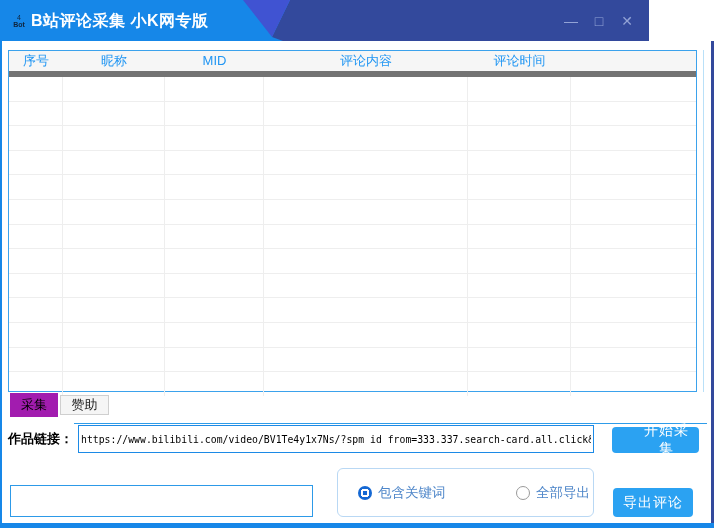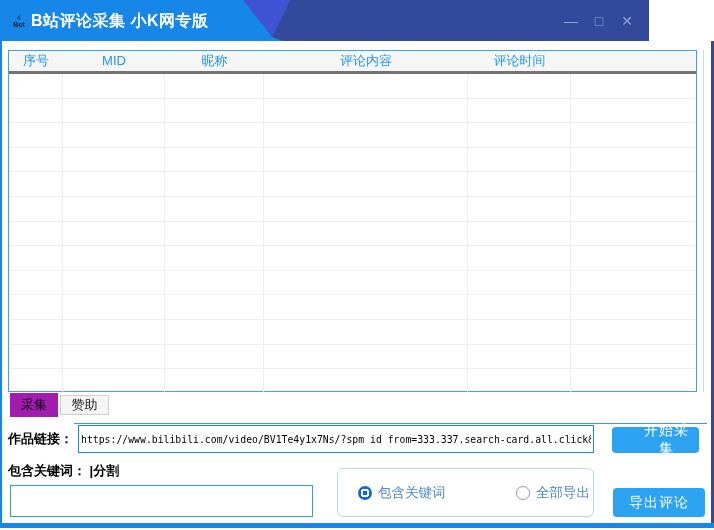--- a/index.html
+++ b/index.html
@@ -18,21 +18,21 @@
   .controls{position:absolute;right:8px;top:0;height:41px;display:flex;z-index:3;}
   .ctrl{width:28px;height:41px;display:flex;align-items:center;justify-content:center;color:#93a3d6;font-size:14px;cursor:pointer;}
 
   
   .border-left{position:absolute;left:0;top:41px;width:2px;height:482px;background:#1687e8;}
   .border-right{position:absolute;left:711px;top:41px;width:3px;height:482px;background:#33499c;}
   .border-bottom{position:absolute;left:0;top:523px;width:714px;height:5px;background:#1687e8;}
 
   
   .ctable{position:absolute;left:8px;top:50px;width:689px;height:342px;border:1px solid #3ba2ec;box-sizing:border-box;background:#fff;}
-  .thead{display:grid;grid-template-columns:54px 102px 99px 204px 103px 1fr;height:20px;background:#f6f6f6;border-bottom:3px solid #737373;}
+  .thead{display:grid;grid-template-columns:54px 102px 99px 204px 103px 1fr;height:20px;background:#f6f6f6;border-bottom:6px solid #737373;}
   .th{font-size:13px;color:#2196f3;text-align:center;line-height:19px;overflow:hidden;white-space:nowrap;}
   .tbody{height:319px;overflow:hidden;}
   .trow{display:grid;grid-template-columns:54px 102px 99px 204px 103px 1fr;height:24.6px;box-sizing:border-box;}
   .td{border-right:1px solid #eeeeee;border-bottom:1px solid #eeeeee;box-sizing:border-box;}
   .td:last-child{border-right:none;}
   .scroll-line{position:absolute;left:703px;top:50px;width:1px;height:342px;background:#b9e0f8;}
 
   
   .tab{position:absolute;box-sizing:border-box;font-size:13px;display:flex;align-items:center;justify-content:center;cursor:pointer;}
   .tab.active{left:10px;top:393px;width:48px;height:24px;background:#a21caf;color:#000;}
@@ -40,21 +40,21 @@
   .pane-line{position:absolute;left:74px;top:423px;width:633px;height:1px;background:#2e9ce9;}
 
   
   .lbl{position:absolute;color:#000;font-size:13px;font-weight:600;white-space:nowrap;}
   .lbl.link{left:8px;top:425px;height:28px;line-height:28px;}
   .lbl.kw{left:8px;top:463px;height:16px;line-height:16px;}
   input.link-input{position:absolute;left:78px;top:425px;width:516px;height:28px;box-sizing:border-box;border:1.5px solid #1c8ae6;background:#fff;font-family:"DejaVu Sans Mono","Liberation Mono",monospace;font-size:9.8px;color:#000;padding:0 2px;outline:none;white-space:nowrap;overflow:hidden;}
   input.kw-input{position:absolute;left:10px;top:485px;width:303px;height:32px;box-sizing:border-box;border:1px solid #2d9ae8;background:#fff;font-size:13px;padding:0 4px;outline:none;}
   .btn{position:absolute;background:#2ba2f2;color:#fff;border:none;border-radius:4px;font-size:14px;font-family:inherit;cursor:pointer;display:flex;align-items:center;justify-content:center;letter-spacing:1px;}
   .btn.start{left:612px;top:427px;width:87px;height:26px;padding-left:28px;}
-  .btn.export{left:613px;top:488px;width:92px;height:29px;}
+  .btn.export{left:613px;top:488px;width:80px;height:29px;}
 
   .groupbox{position:absolute;left:337px;top:468px;width:257px;height:49px;box-sizing:border-box;border:1px solid #b9d8f4;border-radius:6px;background:#fff;}
   .radio{position:absolute;top:0;bottom:0;display:flex;align-items:center;gap:6px;cursor:pointer;}
   .radio.r1{left:20px;}
   .radio.r2{left:178px;}
   .rdo{width:14px;height:14px;border-radius:50%;box-sizing:border-box;flex:0 0 auto;}
   .rdo.checked{background:radial-gradient(circle at center,#1568d3 0,#1568d3 2.5px,#ffffff 2.5px,#ffffff 4.5px,#1568d3 4.5px);}
   .rdo.unchecked{background:#fff;border:1px solid #9a9a9a;}
   .rlabel{font-size:13.5px;color:#4e86c9;white-space:nowrap;}
 </style>
@@ -74,22 +74,22 @@
     <div class="controls">
       <span class="ctrl">—</span>
       <span class="ctrl">□</span>
       <span class="ctrl">✕</span>
     </div>
   </div>
 
   <div class="ctable">
     <div class="thead">
         <div class="th">序号</div>
+        <div class="th">昵称</div>
         <div class="th">MID</div>
-        <div class="th">昵称</div>
         <div class="th">评论内容</div>
         <div class="th">评论时间</div>
         <div class="th"></div>
       </div>
     <div class="tbody">
         <div class="trow">
           <div class="td"></div>
           <div class="td"></div>
           <div class="td"></div>
           <div class="td"></div>
@@ -197,21 +197,20 @@
   <div class="scroll-line"></div>
 
   <div class="tab active">采集</div>
   <div class="tab idle">赞助</div>
   <div class="pane-line"></div>
 
   <div class="lbl link">作品链接：</div>
   <input class="link-input" type="text" value="https://www.bilibili.com/video/BV1Te4y1x7Ns/?spm_id_from=333.337.search-card.all.click&amp;" style="">
   <button class="btn start">开始采集</button>
 
-  <div class="lbl kw">包含关键词： |分割</div>
   <input class="kw-input" type="text" value="" style="">
 
   <div class="groupbox">
     <div class="radio r1">
       <span class="rdo checked"></span>
       <span class="rlabel">包含关键词</span>
     </div>
     <div class="radio r2">
       <span class="rdo unchecked"></span>
       <span class="rlabel">全部导出</span>

